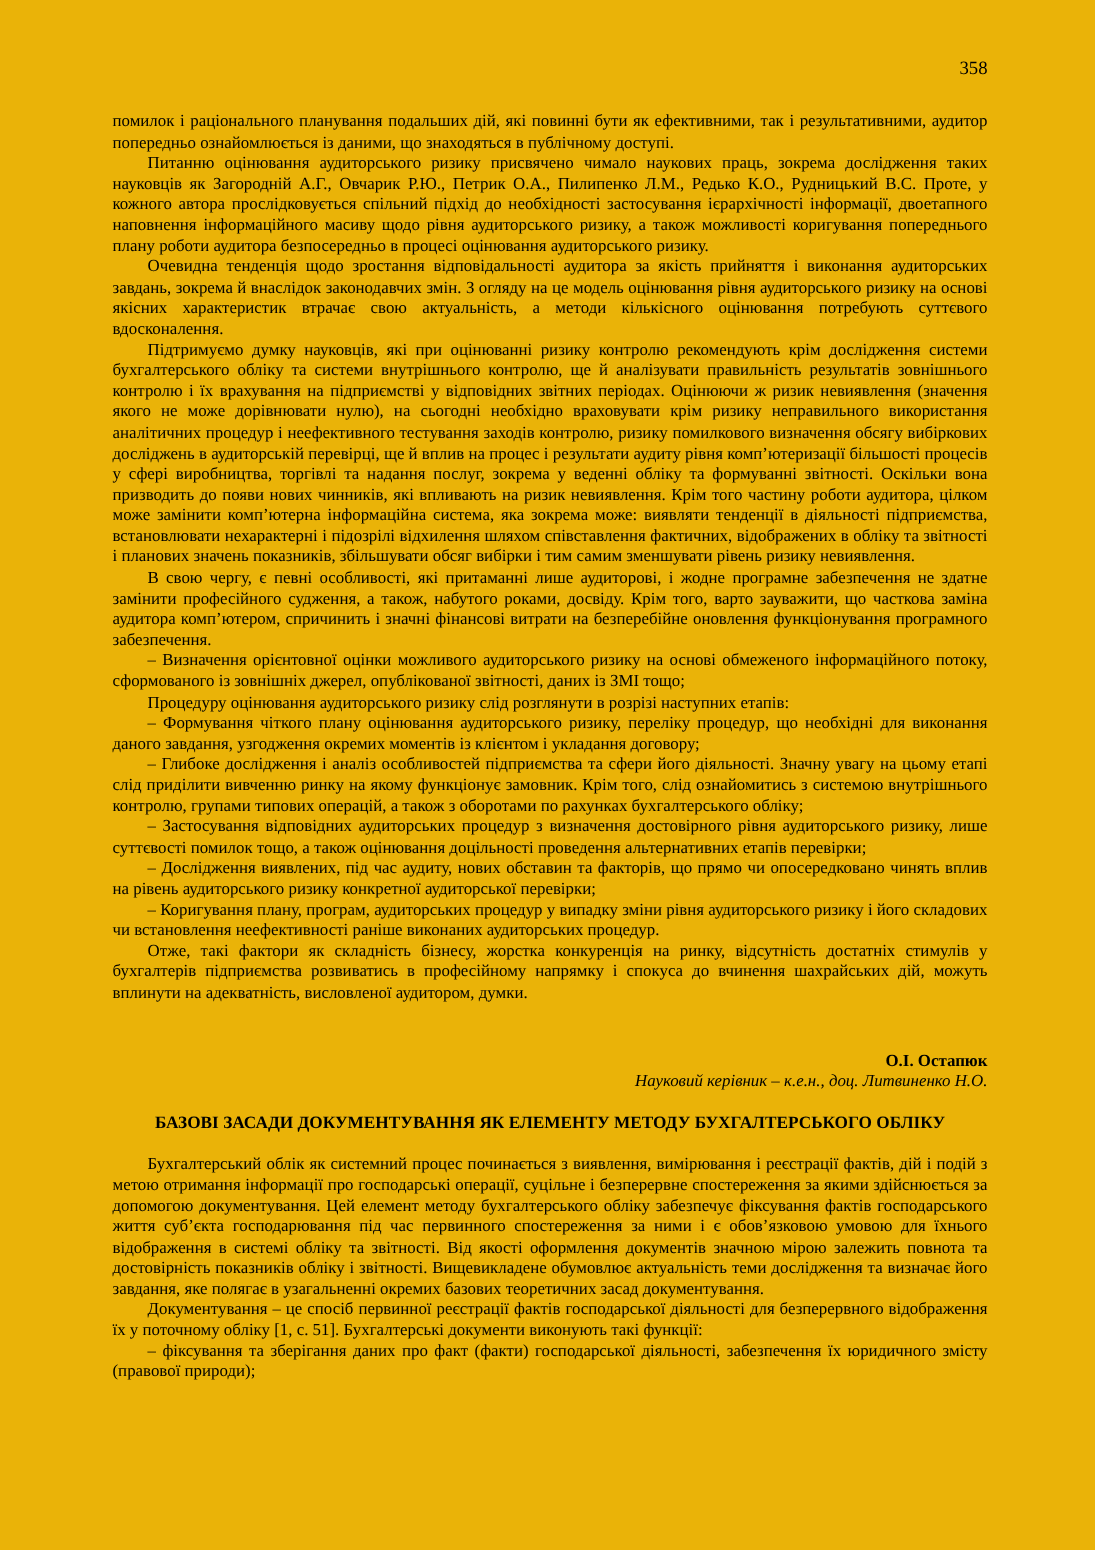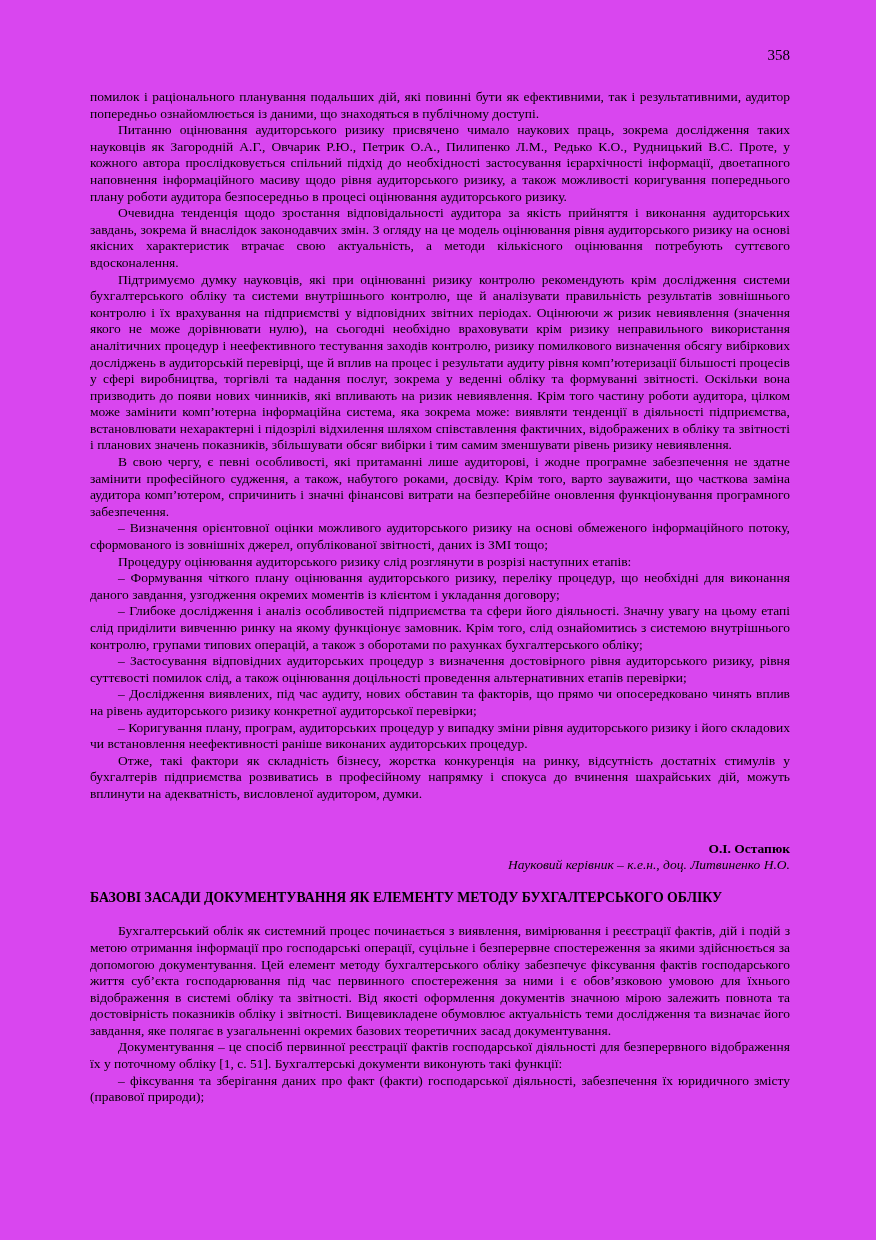--- a/index.html
+++ b/index.html
@@ -5,21 +5,21 @@
   html, body {
     margin: 0;
     padding: 0;
     background: #ffffff;
   }
   .page {
     position: relative;
     width: 876px;
     height: 1240px;
     box-sizing: border-box;
-    background: #d946ef;
+    background: #eab308;
     color: #000000;
     padding: 46px 86px 40px 90px;
     font-family: "Liberation Serif", "DejaVu Serif", serif;
     font-size: 13.5px;
     line-height: 16.6px;
     overflow: hidden;
   }
   .page-number {
     text-align: right;
     font-size: 15px;
@@ -40,20 +40,21 @@
   }
   .byline .author {
     font-weight: bold;
     font-family: Liberation Serif, serif;
   }
   .byline .supervisor {
     font-style: italic;
   }
   .article-title {
     margin: 16px 0 17px 0;
+    text-align: center;
     font-weight: bold;
     font-size: 13.8px;
   }
 </style>
 </head>
 <body>
 
 <div class="page">
 
   <div class="page-number">358</div>
@@ -61,21 +62,21 @@
   <div class="content">
     <p class="continuation">помилок і раціонального планування подальших дій, які повинні бути як ефективними, так і результативними, аудитор попередньо ознайомлюється із даними, що знаходяться в публічному доступі.</p>
     <p>Питанню оцінювання аудиторського ризику присвячено чимало наукових праць, зокрема дослідження таких науковців як Загородній А.Г., Овчарик Р.Ю., Петрик О.А., Пилипенко Л.М., Редько К.О., Рудницький В.С. Проте, у кожного автора прослідковується спільний підхід до необхідності застосування ієрархічності інформації, двоетапного наповнення інформаційного масиву щодо рівня аудиторського ризику, а також можливості коригування попереднього плану роботи аудитора безпосередньо в процесі оцінювання аудиторського ризику.</p>
     <p>Очевидна тенденція щодо зростання відповідальності аудитора за якість прийняття і виконання аудиторських завдань, зокрема й внаслідок законодавчих змін. З огляду на це модель оцінювання рівня аудиторського ризику на основі якісних характеристик втрачає свою актуальність, а методи кількісного оцінювання потребують суттєвого вдосконалення.</p>
     <p>Підтримуємо думку науковців, які при оцінюванні ризику контролю рекомендують крім дослідження системи бухгалтерського обліку та системи внутрішнього контролю, ще й аналізувати правильність результатів зовнішнього контролю і їх врахування на підприємстві у відповідних звітних періодах. Оцінюючи ж ризик невиявлення (значення якого не може дорівнювати нулю), на сьогодні необхідно враховувати крім ризику неправильного використання аналітичних процедур і неефективного тестування заходів контролю, ризику помилкового визначення обсягу вибіркових досліджень в аудиторській перевірці, ще й вплив на процес і результати аудиту рівня комп’ютеризації більшості процесів у сфері виробництва, торгівлі та надання послуг, зокрема у веденні обліку та формуванні звітності. Оскільки вона призводить до появи нових чинників, які впливають на ризик невиявлення. Крім того частину роботи аудитора, цілком може замінити комп’ютерна інформаційна система, яка зокрема може: виявляти тенденції в діяльності підприємства, встановлювати нехарактерні і підозрілі відхилення шляхом співставлення фактичних, відображених в обліку та звітності і планових значень показників, збільшувати обсяг вибірки і тим самим зменшувати рівень ризику невиявлення.</p>
     <p>В свою чергу, є певні особливості, які притаманні лише аудиторові, і жодне програмне забезпечення не здатне замінити професійного судження, а також, набутого роками, досвіду. Крім того, варто зауважити, що часткова заміна аудитора комп’ютером, спричинить і значні фінансові витрати на безперебійне оновлення функціонування програмного забезпечення.</p>
     <p>– Визначення орієнтовної оцінки можливого аудиторського ризику на основі обмеженого інформаційного потоку, сформованого із зовнішніх джерел, опублікованої звітності, даних із ЗМІ тощо;</p>
     <p>Процедуру оцінювання аудиторського ризику слід розглянути в розрізі наступних етапів:</p>
     <p>– Формування чіткого плану оцінювання аудиторського ризику, переліку процедур, що необхідні для виконання даного завдання, узгодження окремих моментів із клієнтом і укладання договору;</p>
     <p>– Глибоке дослідження і аналіз особливостей підприємства та сфери його діяльності. Значну увагу на цьому етапі слід приділити вивченню ринку на якому функціонує замовник. Крім того, слід ознайомитись з системою внутрішнього контролю, групами типових операцій, а також з оборотами по рахунках бухгалтерського обліку;</p>
-    <p>– Застосування відповідних аудиторських процедур з визначення достовірного рівня аудиторського ризику, рівня суттєвості помилок слід, а також оцінювання доцільності проведення альтернативних етапів перевірки;</p>
+    <p>– Застосування відповідних аудиторських процедур з визначення достовірного рівня аудиторського ризику, лише суттєвості помилок тощо, а також оцінювання доцільності проведення альтернативних етапів перевірки;</p>
     <p>– Дослідження виявлених, під час аудиту, нових обставин та факторів, що прямо чи опосередковано чинять вплив на рівень аудиторського ризику конкретної аудиторської перевірки;</p>
     <p>– Коригування плану, програм, аудиторських процедур у випадку зміни рівня аудиторського ризику і його складових чи встановлення неефективності раніше виконаних аудиторських процедур.</p>
     <p>Отже, такі фактори як складність бізнесу, жорстка конкуренція на ринку, відсутність достатніх стимулів у бухгалтерів підприємства розвиватись в професійному напрямку і спокуса до вчинення шахрайських дій, можуть вплинути на адекватність, висловленої аудитором, думки.</p>
   </div>
 
   <div class="byline">
     <div class="author">О.І. Остапюк</div>
     <div class="supervisor">Науковий керівник – к.е.н., доц. Литвиненко Н.О.</div>
   </div>
 

